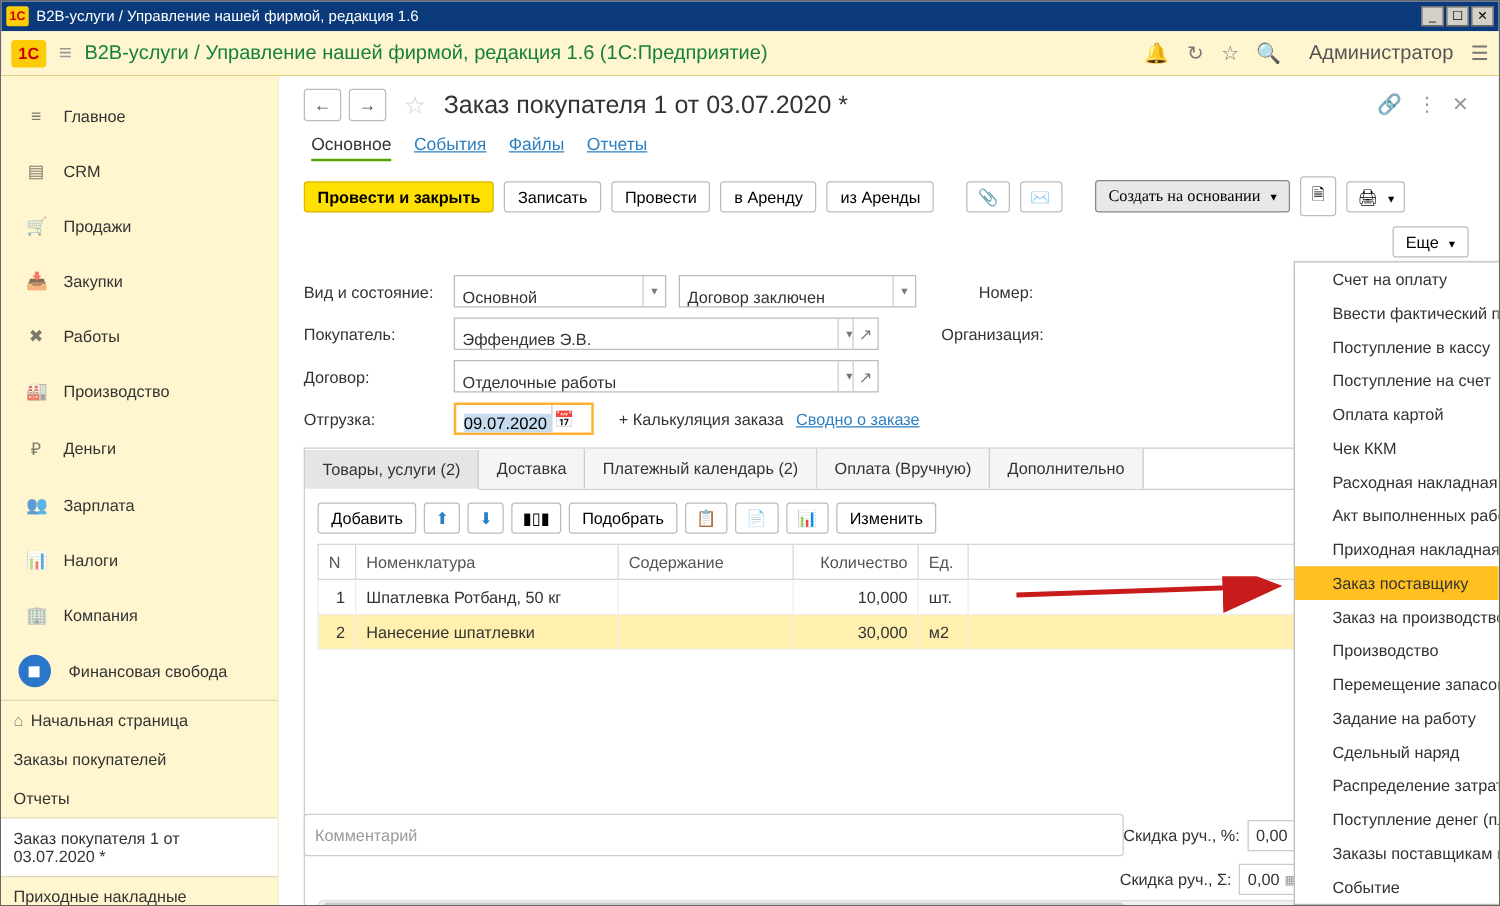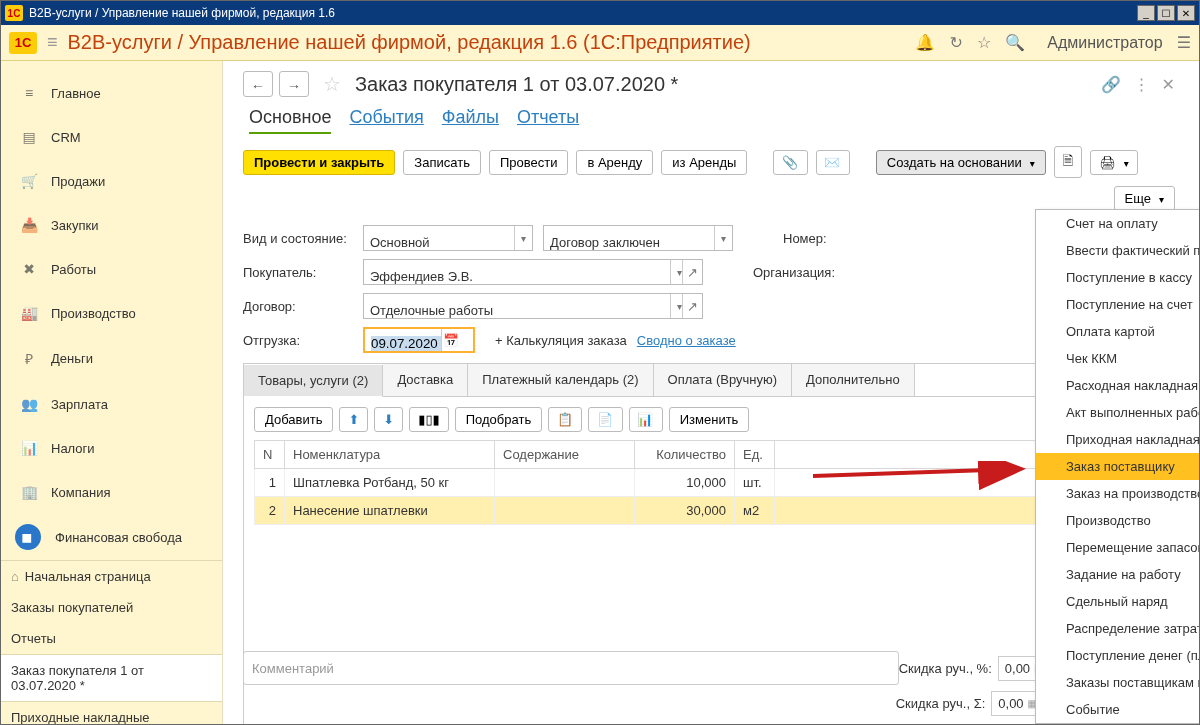--- a/index.html
+++ b/index.html
@@ -9,21 +9,21 @@
   .titlebar { background: #0b3a7a; color: #fff; height: 24px; display: flex; align-items: center; padding: 0 4px; font-size: 12px; }
   .titlebar .logo1c { width: 18px; height: 16px; background: #fdcc09; border-radius: 2px; display: flex; align-items: center; justify-content: center; color: #c00; font-weight: bold; font-size: 10px; margin-right: 6px; }
   .titlebar .title { flex: 1; }
   .titlebar .win-controls { display: flex; }
   .titlebar .win-btn { width: 18px; height: 16px; background: #d4d0c8; border: 1px solid #666; margin-left: 2px; display: flex; align-items: center; justify-content: center; font-size: 10px; color: #000; }
 
   
   .header { background: #fff6cf; height: 36px; display: flex; align-items: center; padding: 0 8px; border-bottom: 1px solid #e0d080; }
   .header .logo1c-big { width: 28px; height: 22px; background: #fdcc09; border-radius: 3px; display: flex; align-items: center; justify-content: center; color: #c00; font-weight: bold; font-size: 13px; margin-right: 10px; }
   .header .hamburger { font-size: 18px; color: #999; margin-right: 10px; cursor: pointer; }
-  .header .crumb { color: #c2410c; font-size: 20px; flex: 1; }
+  .header .crumb { color: #15803d; font-size: 16px; flex: 1; }
   .header .hdr-icons { display: flex; gap: 14px; align-items: center; color: #777; }
   .header .hdr-icons span { cursor: pointer; font-size: 16px; }
   .header .user { font-size: 12px; color: #555; margin-left: 8px; }
 
   
   .layout { display: flex; height: calc(725px - 24px - 36px); }
 
   
   .sidebar { width: 222px; background: #fff6cf; border-right: 1px solid #e6e0c0; display: flex; flex-direction: column; overflow-y: auto; }
   .sidebar .nav { padding-top: 10px; }
@@ -40,29 +40,29 @@
   .main { flex: 1; background: #fff; position: relative; padding: 10px 24px 10px 20px; overflow: hidden; }
   .page-head { display: flex; align-items: center; gap: 6px; margin-bottom: 10px; }
   .nav-btn { width: 30px; height: 26px; border: 1px solid #bbb; background: #fff; border-radius: 3px; font-size: 14px; color: #555; cursor: pointer; }
   .nav-btn:first-child { margin-right: 0; }
   .star { font-size: 20px; color: #d0d0d0; margin: 0 8px; cursor: pointer; }
   .page-title { font-size: 20px; font-weight: normal; flex: 1; }
   .page-head-right { display: flex; gap: 12px; color: #999; font-size: 16px; }
   .page-head-right span { cursor: pointer; }
 
   
-  .subtabs { display: flex; gap: 18px; font-size: 18px; margin-bottom: 12px; padding-left: 6px; }
+  .subtabs { display: flex; gap: 18px; font-size: 14px; margin-bottom: 12px; padding-left: 6px; }
   .subtabs .tab { cursor: pointer; color: #2c7fc0; text-decoration: underline; }
   .subtabs .tab.active { color: #333; text-decoration: none; border-bottom: 2px solid #57a000; padding-bottom: 4px; }
 
   
   .toolbar { display: flex; align-items: center; gap: 8px; margin-bottom: 14px; flex-wrap: wrap; }
   .btn { border: 1px solid #bbb; background: #fff; padding: 4px 10px; border-radius: 3px; font-size: 13px; cursor: pointer; display: inline-flex; align-items: center; gap: 4px; }
   .btn.primary { background: #ffe000; border-color: #d9b500; font-weight: bold; }
-  .btn.pressed { background: #e8e8e8; border-color: #888; }
+  .btn.pressed { background: #e8e8e8; border-color: #888; font-family: Liberation Serif, serif; }
   .btn.icon-only { padding: 4px 8px; }
   .tb-sep { width: 10px; }
   .btn .caret::after { content: "▾"; margin-left: 4px; font-size: 10px; }
   .toolbar-right { margin-left: auto; }
 
   
   .form-row { display: flex; align-items: center; gap: 10px; margin-bottom: 8px; font-size: 13px; }
   .form-row .label { width: 110px; color: #333; }
   .ctrl { border: 1px solid #bbb; height: 26px; display: flex; align-items: flex-end; padding: 0 6px; background: #fff; position: relative; }
   .ctrl .caret-btn { border-left: 1px solid #ccc; width: 18px; text-align: center; color: #777; cursor: pointer; font-size: 10px; margin-right: -6px; height: 100%; display: flex; align-items: center; justify-content: center; }

